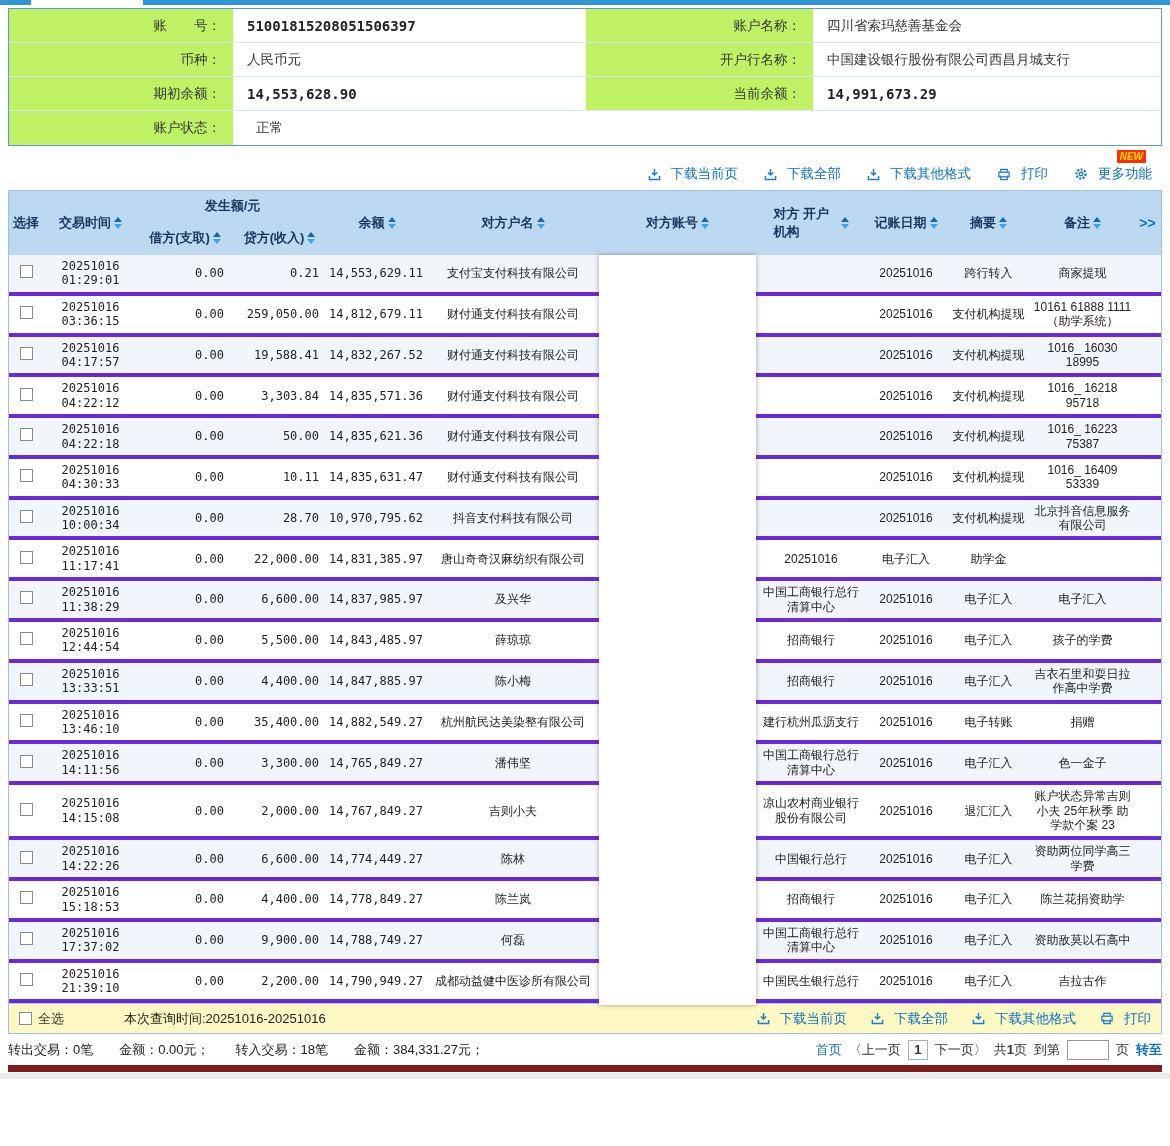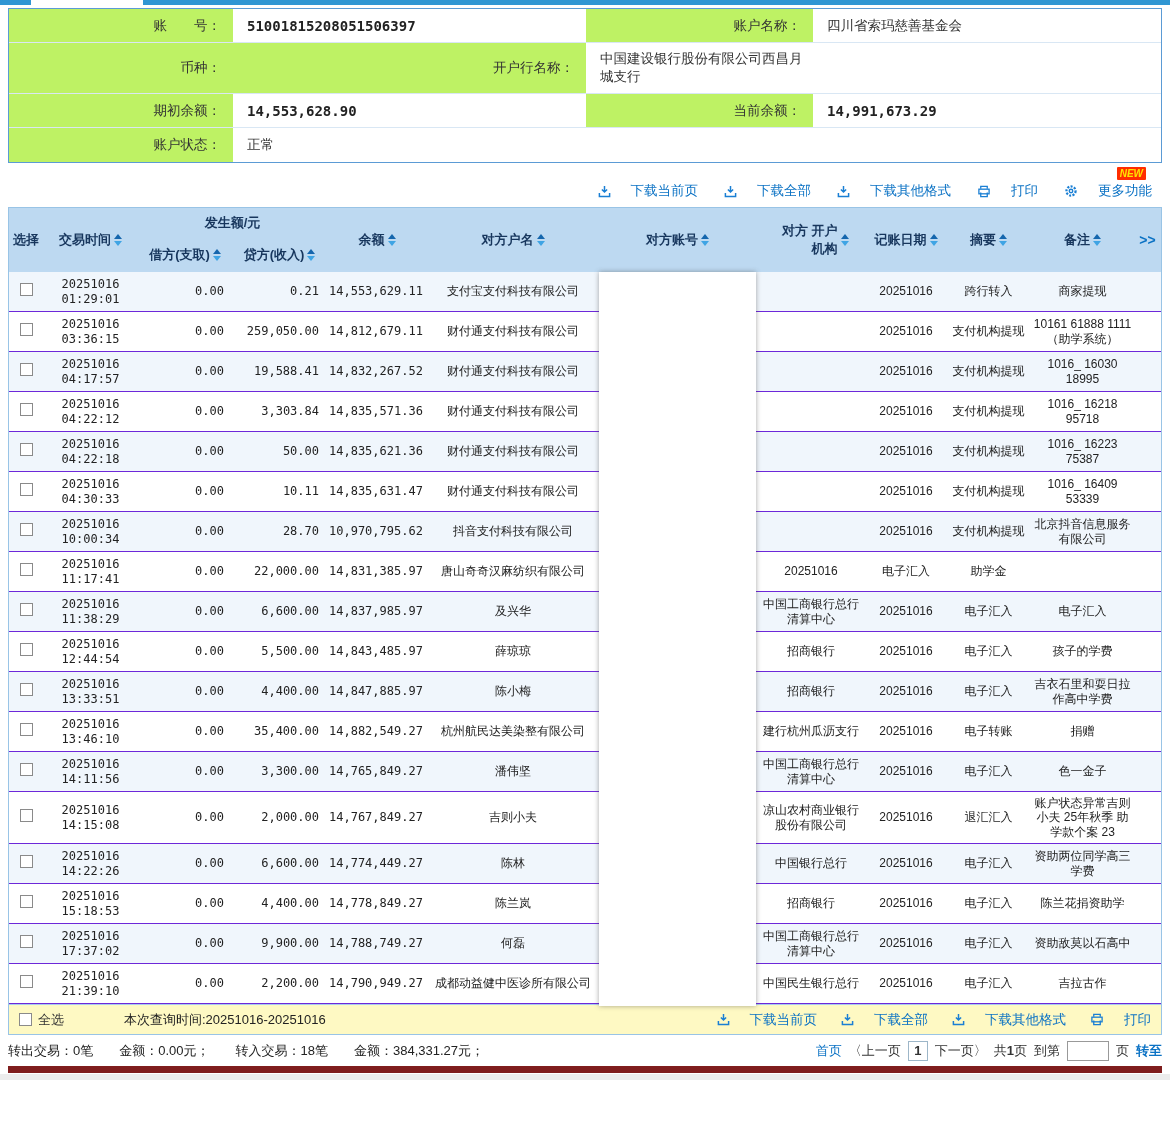--- a/index.html
+++ b/index.html
@@ -6,47 +6,47 @@
   html,body { background:#ffffff; }
   body { width:1170px; height:1146px; font-family:"Liberation Sans","DejaVu Sans",sans-serif; color:#333; overflow:hidden; }
 
   
   .topbar { position:relative; height:5px; background:#2f96d3; }
   .topbar .gap { position:absolute; left:31px; top:0; width:112px; height:5px; background:#ffffff; }
 
   
   .acct { width:1154px; margin:3px 0 0 8px; border:1px solid #5b9bd5; }
   .acct-row { display:grid; grid-template-columns:224px 353px 227px 348px; border-bottom:1px solid #d9e7f4; min-height:34px; align-items:center; }
-  .acct-row:last-child { border-bottom:none; }
+  .acct-row:last-child { border-bottom:none;gap:9px; }
   .acct .lbl { background:#bef264; text-align:right; padding:7px 12px 7px 0; font-size:13.5px; color:#333; align-self:stretch; display:flex; align-items:center; justify-content:flex-end; }
   .acct .val { padding:7px 0 7px 14px; font-size:13.5px;font-family:Liberation Serif, serif; }
   .acct .val.num { font-weight:bold; font-family:"DejaVu Sans Mono","Liberation Mono",monospace; font-size:14px; color:#222; }
 
   
   .toolbar { position:relative; width:1154px; margin-left:8px; height:44px; display:flex; justify-content:flex-end; align-items:flex-end; gap:26px; padding:0 10px 7px 0; }
-  .tlink { display:inline-flex; align-items:center; gap:20px; color:#0b72c4; font-size:13.5px; cursor:pointer; text-decoration:none; position:relative; }
+  .tlink { display:inline-flex; align-items:center; gap:10px; color:#0b72c4; font-size:13.5px; cursor:pointer; text-decoration:none; position:relative; }
   .tlink svg { display:block; }
   .newbadge { position:absolute; top:-15px; right:6px; background:#ff2d00; color:#ffe400; font-size:10px; font-weight:bold; font-style:italic; padding:0 3px; line-height:13px; border-radius:1px; }
 
   
   .tblwrap { width:1154px; margin-left:8px; border:1px solid #99c4e6; }
   .gridrow { display:grid; grid-template-columns:34px 95px 94px 95px 100px 172px 157px 110px 80px 85px 103px 27px; }
   .thead { background:#bdd9f1; color:#17365d; font-weight:bold; font-size:13px;
            display:grid; grid-template-columns:34px 95px 94px 95px 100px 172px 157px 110px 80px 85px 103px 27px;
            grid-template-rows:30px 34px; align-items:center; }
   .th { text-align:center; grid-row:1 / 3; display:flex; align-items:center; justify-content:center; }
   .th.rows2 { grid-row:auto; }
   .sort { display:inline-flex; flex-direction:column; gap:2px; margin-left:3px; }
   .sort i { display:block; width:0; height:0; border-left:4px solid transparent; border-right:4px solid transparent; }
   .sort .up { border-bottom:5px solid #1566ad; }
   .sort .dn { border-top:5px solid #3fa4e4; }
   .th-more { color:#0b72c4; font-size:14px; font-weight:bold; cursor:pointer; }
 
   .tbody { position:relative; }
-  .t-row { border-bottom:1px solid #6d28d9; min-height:40px; align-items:center; font-size:12px; }
+  .t-row { border-bottom:4px solid #6d28d9; min-height:40px; align-items:center; font-size:12px; }
   .t-row.odd { background:#f0f6fc; }
   .t-row.even { background:#ffffff; }
   .td { padding:4px 2px; line-height:1.2; }
   .c-sel { text-align:center; }
   .cb { display:inline-block; width:13px; height:13px; background:#fff; border:1px solid #8a8a8a; cursor:pointer; }
   .c-time { text-align:center; font-family:"DejaVu Sans Mono","Liberation Mono",monospace; font-size:12px; color:#222; }
   .c-num { text-align:right; padding-right:8px; font-family:"DejaVu Sans Mono","Liberation Mono",monospace; color:#222; }
   .c-mid { text-align:center; color:#222; }
   .redact { position:absolute; top:0; bottom:-2px; left:590px; width:157px; background:#ffffff; box-shadow:0 0 5px rgba(60,60,60,.45); }
 
@@ -75,20 +75,21 @@
 
 <div class="acct">
   <div class="acct-row">
     <div class="lbl">账　　号：</div>
     <div class="val num">51001815208051506397</div>
     <div class="lbl">账户名称：</div>
     <div class="val">四川省索玛慈善基金会</div>
   </div>
   <div class="acct-row">
     <div class="lbl">币种：</div>
+    <div class="val">人民币元</div>
     <div class="lbl">开户行名称：</div>
     <div class="val">中国建设银行股份有限公司西昌月城支行</div>
   </div>
   <div class="acct-row">
     <div class="lbl">期初余额：</div>
     <div class="val num">14,553,628.90</div>
     <div class="lbl">当前余额：</div>
     <div class="val num">14,991,673.29</div>
   </div>
   <div class="acct-row">
@@ -189,21 +190,21 @@
         </span>
       </div>
     <div class="th" style="grid-column:7">
         <span>对方账号</span>
         <span class="sort">
           <i class="up"></i>
           <i class="dn"></i>
         </span>
       </div>
     <div class="th" style="grid-column:8">
-        <span style="width:64px;text-align:right">对方 开户机构</span>
+        <span style="width:64px;text-align:left">对方 开户机构</span>
         <span class="sort">
           <i class="up"></i>
           <i class="dn"></i>
         </span>
       </div>
     <div class="th" style="grid-column:9">
         <span>记账日期</span>
         <span class="sort">
           <i class="up"></i>
           <i class="dn"></i>

